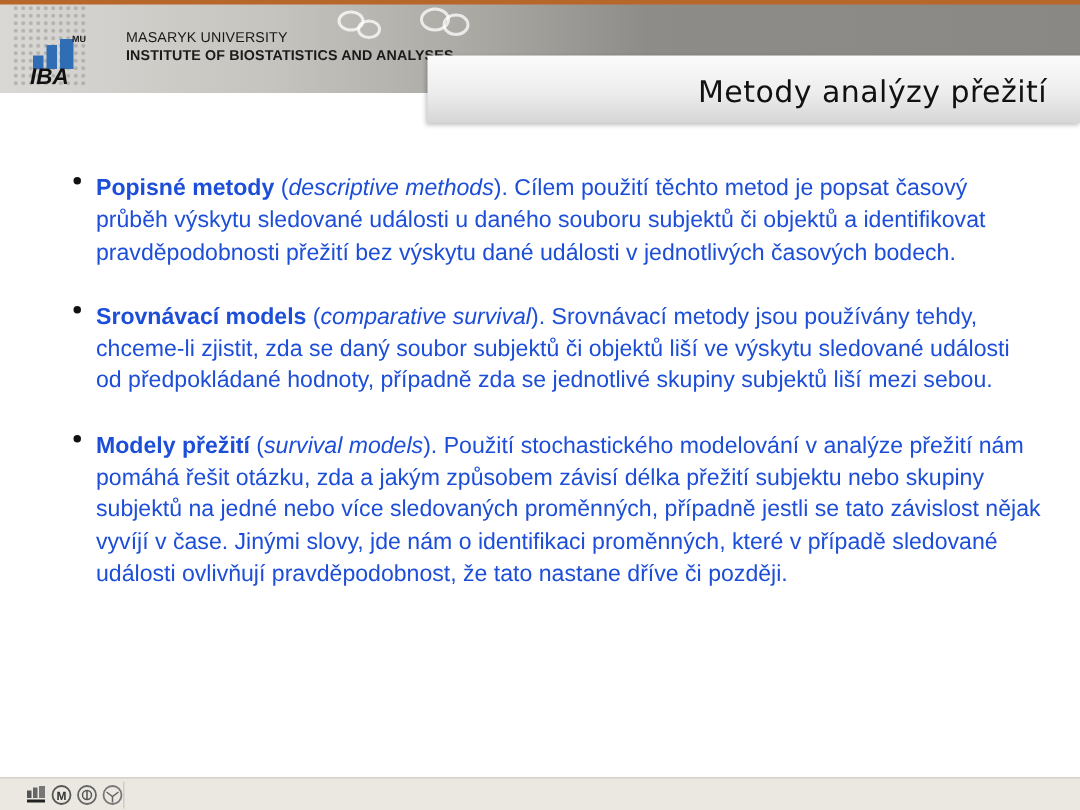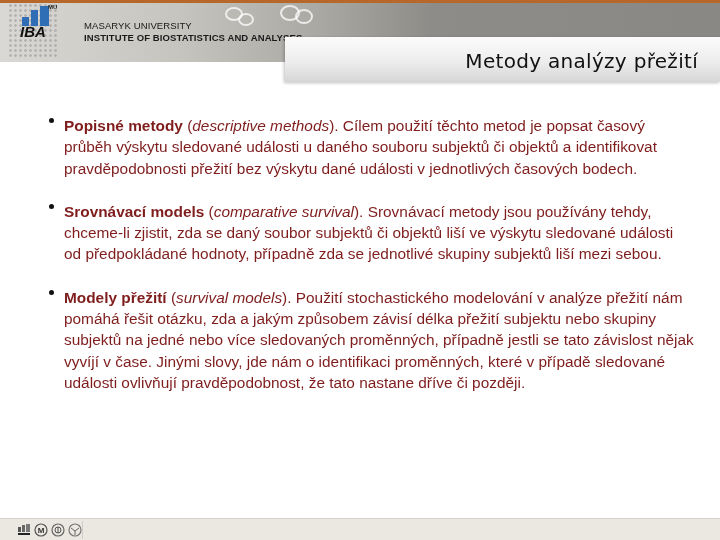--- a/index.html
+++ b/index.html
@@ -14,21 +14,21 @@
   }
   .header .top-stripe {
     position: absolute; left: 0; top: 0; width: 100%; height: 3px;
     background: #b8672a;
   }
   .logo-grid {
     position: absolute; left: 8px; top: 3px; width: 50px; height: 56px;
     background-image: radial-gradient(circle, rgba(150,150,150,0.55) 1px, transparent 1.6px);
     background-size: 5px 5px;
   }
-  .iba-logo { position: absolute; left: 18px; top: 4px; width: 42px; height: 34px; }
+  .iba-logo { position: absolute; left: 18px; top: 24px; width: 42px; height: 34px; }
   .iba-logo .bar { position: absolute; bottom: 12px; background: #2f6db5; }
   .iba-logo .mu {
     position: absolute; left: 30px; top: 0px; font-size: 6px; font-weight: bold; color: #222;
   }
   .iba-logo .iba-text {
     position: absolute; left: 2px; top: 19px; font-size: 15px; font-weight: bold; font-style: italic;
     color: #101010; letter-spacing: 0px;
   }
   .inst-name {
     position: absolute; left: 63px; top: 20px; font-size: 9.5px; color: #1a1a1a; line-height: 12px;
@@ -47,21 +47,21 @@
     background: linear-gradient(180deg, #fbfbfb 0%, #ededed 55%, #d6d6d6 100%);
     box-shadow: -1px 1px 3px rgba(0,0,0,0.25);
     margin-top: 28px;
   }
   .title {
     position: absolute; right: 22px; top: 12px; font-family: "DejaVu Sans", sans-serif;
     font-size: 20px; color: #111; letter-spacing: 0.3px;
   }
   .content {
     position: absolute; left: 44px; top: 115px; width: 650px;
-    font-size: 15.4px; line-height: 21.3px; color: #7f1d1d;
+    font-size: 15.4px; line-height: 21.3px; color: #1d4ed8;
   }
   .bullet-item { position: relative; padding-left: 20px; margin-bottom: 22px; }
   .bullet-item .dot {
     position: absolute; left: 5px; top: 3px; width: 5px; height: 5px; border-radius: 50%; background: #111;
   }
   .bullet-item b { font-weight: bold; }
   .bullet-item i { font-style: italic; }
   .footer {
     position: absolute; left: 0; top: 518px; width: 720px; height: 22px;
     background: #ebe8e2; border-top: 1px solid #d3d0c9;

